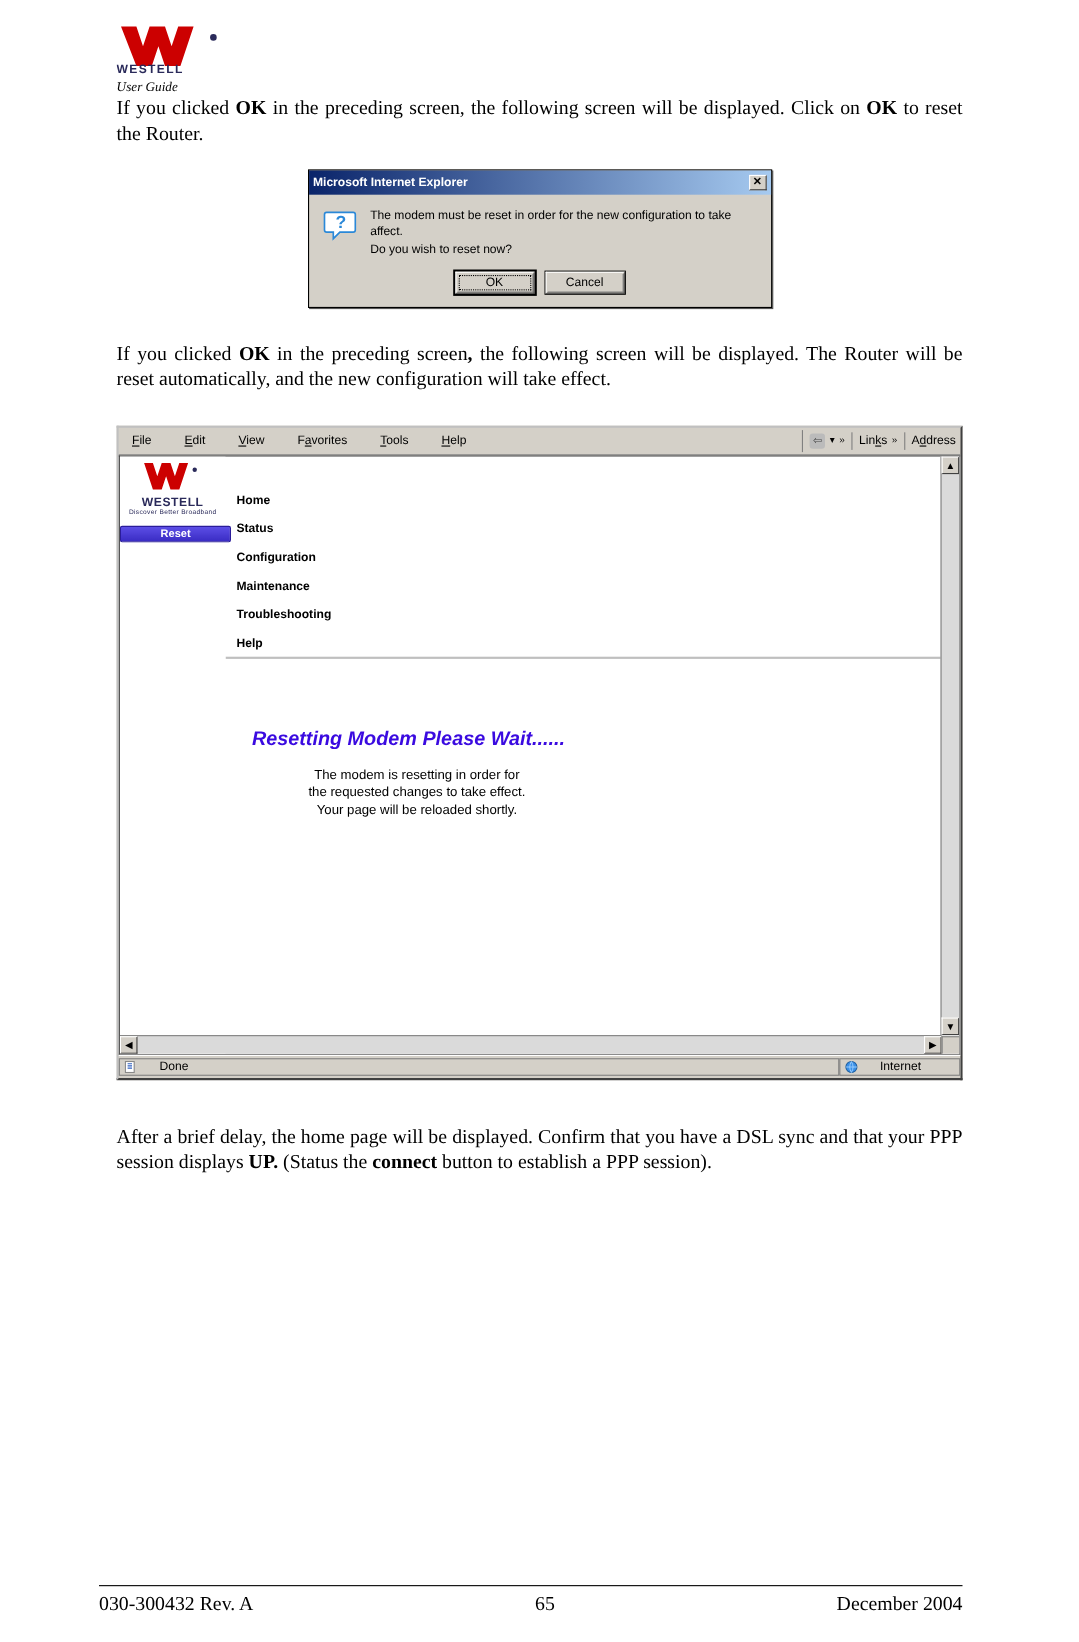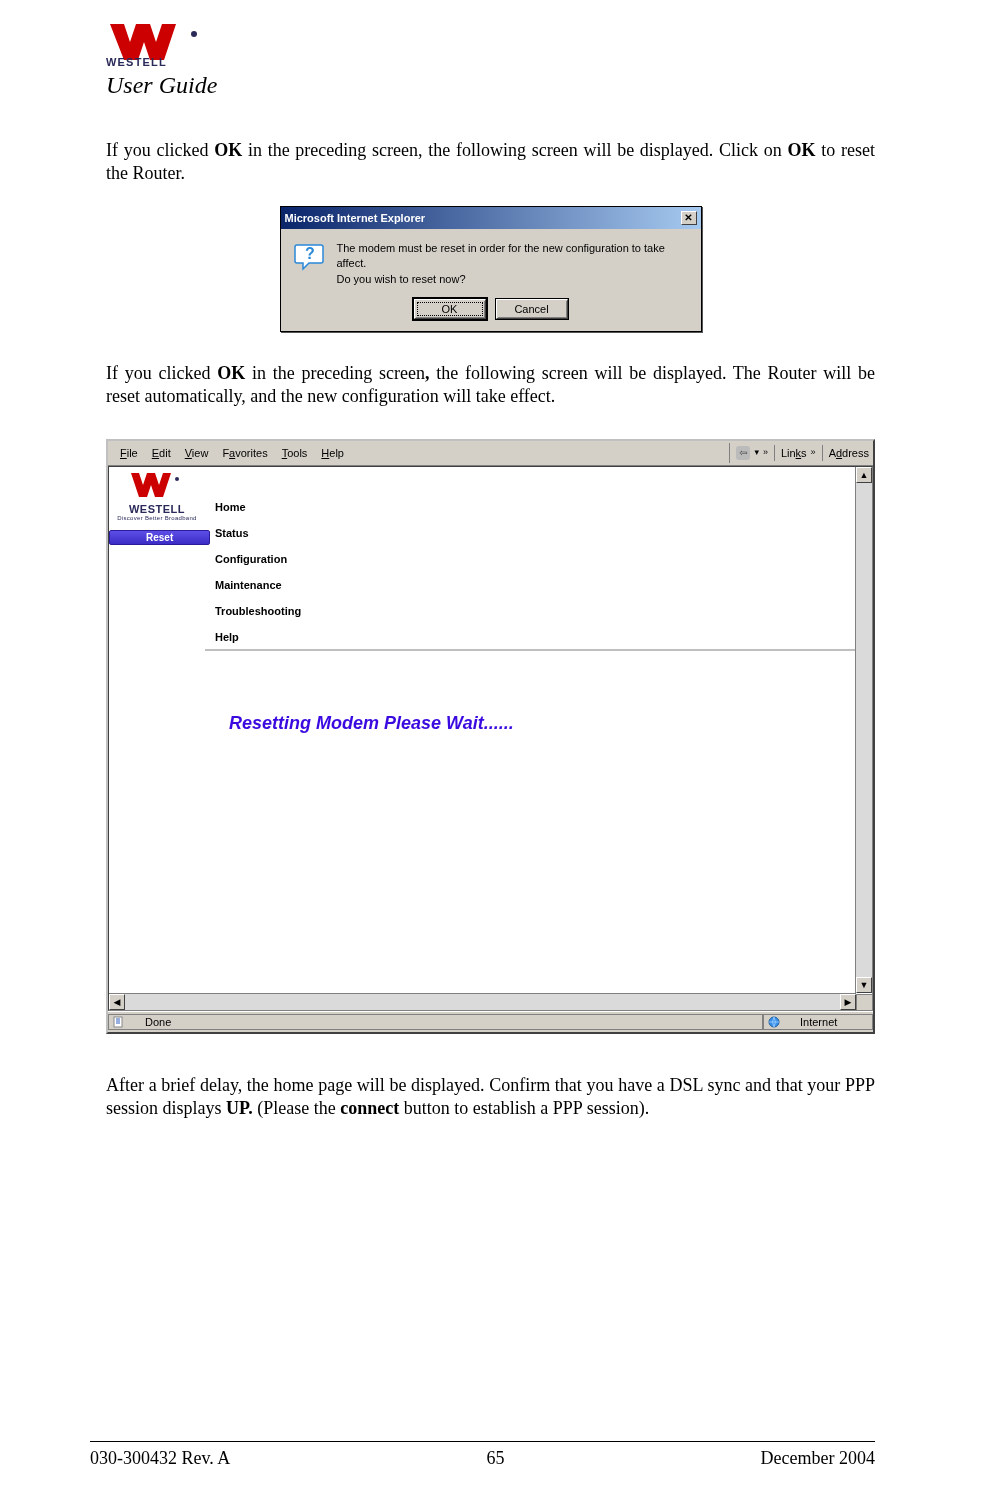--- a/index.html
+++ b/index.html
@@ -17,23 +17,22 @@
     box-sizing: border-box;
     position: relative;
   }
   
   .hdr-logo {
     line-height: 0;
   }
   .hdr-logo svg { display: block; }
   .user-guide-title {
     font-style: italic;
-    font-size: 24px;
+    font-size: 12px;
     margin-top: 4px;
-    margin-bottom: 40px;
   }
   
   .body-para {
     font-size: 18px;
     line-height: 1.3;
     margin: 0 0 20px 0;
     text-align: justify;
   }
   .body-para b { font-weight: bold; }
   
@@ -132,21 +131,21 @@
   .menubar {
     display: flex;
     align-items: center;
     background: #d4d0c8;
     border-bottom: 1px solid #808080;
     font-size: 11px;
     padding: 2px 0;
   }
   .menubar-left {
     display: flex;
-    gap: 2px;
+    gap: 18px;
     padding: 0 6px;
   }
   .menu-item {
     padding: 2px 6px;
   }
   .menu-item u { text-decoration: underline; }
   .toolbar-right {
     margin-left: auto;
     display: flex;
     align-items: center;
@@ -447,20 +446,25 @@
             <div class="top-spacer"></div>
             <div class="nav-tabs">
               <span>Home</span>
               <span>Status</span>
               <span>Configuration</span>
               <span>Maintenance</span>
               <span>Troubleshooting</span>
               <span>Help</span>
             </div>
             <div class="reset-heading">Resetting Modem Please Wait......</div>
+            <div class="reset-msg">
+              <span>The modem is resetting in order for</span><br>
+              <span>the requested changes to take effect.</span><br>
+              <span>Your page will be reloaded shortly.</span>
+            </div>
           </div>
         </div>
         <div class="v-scroll">
           <div class="scroll-btn">▲</div>
           <div class="scroll-btn">▼</div>
         </div>
         <div class="h-scroll">
           <div class="scroll-btn">◀</div>
           <div class="scroll-btn">▶</div>
         </div>
@@ -484,21 +488,21 @@
                 <path d="M1 6 L11 6 M6 1 Q9 6 6 11 Q3 6 6 1" fill="none" stroke="#9fd0ff" stroke-width="0.8"></path>
               </svg>
           </span>
           <span>Internet</span>
         </div>
       </div>
     </div>
   </div>
 
   <p class="body-para">
-    <span>After a brief delay, the home page will be displayed. Confirm that you have a DSL sync and that your PPP session displays </span><b>UP.</b><span> (Please the </span><b>connect</b><span> button to establish a PPP session).</span>
+    <span>After a brief delay, the home page will be displayed. Confirm that you have a DSL sync and that your PPP session displays </span><b>UP.</b><span> (Status the </span><b>connect</b><span> button to establish a PPP session).</span>
   </p>
 
   <div class="footer">
     <div class="footer-sep"></div>
     <div class="footer-row">
       <span>030-300432 Rev. A</span>
       <span>65</span>
       <span>December 2004</span>
     </div>
   </div>

